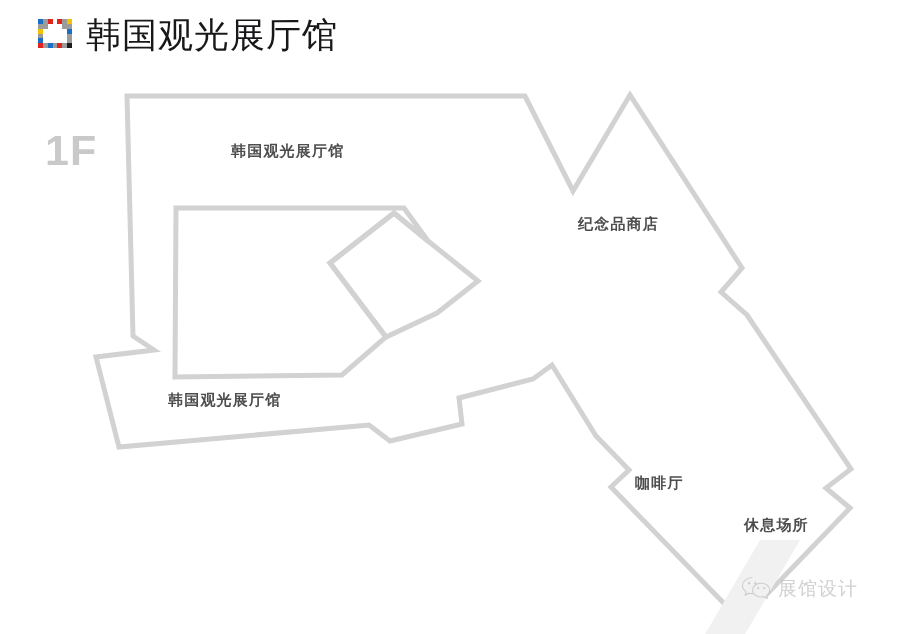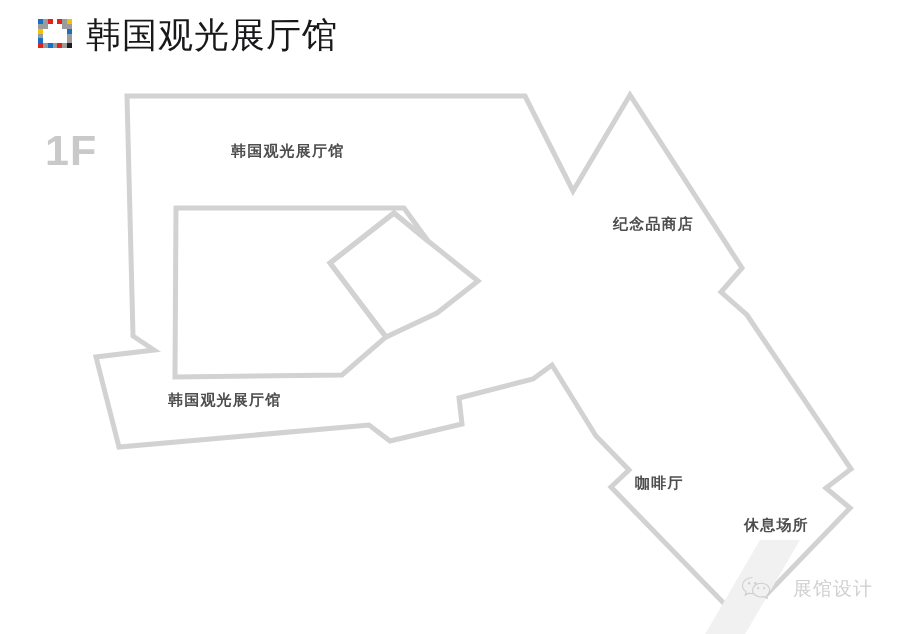--- a/index.html
+++ b/index.html
@@ -78,32 +78,32 @@
     font-size: 15px;
     font-weight: bold;
     color: #4d4d4d;
     white-space: nowrap;
     letter-spacing: 1.2px;
     user-select: none;
     font-family: "Liberation Sans", "DejaVu Sans", sans-serif;
   }
   #label-hall-upper { left: 231px; top: 142px; }
   #label-hall-lower { left: 168px; top: 391px; }
-  #label-souvenir   { left: 613px; top: 215px; }
+  #label-souvenir   { left: 578px; top: 215px; }
   #label-cafe       { left: 635px; top: 474px; }
   #label-rest       { left: 744px; top: 516px; }
 
   
   #watermark {
     position: absolute;
     left: 741px;
     top: 575px;
     display: flex;
     align-items: flex-end;
-    gap: 22px;
+    gap: 7px;
     opacity: 0.62;
     user-select: none;
   }
   #wechat-icon { width: 30px; height: 27px; display: block; flex: 0 0 auto; }
   #watermark-text {
     font-size: 19px;
     color: #b4b4b4;
     font-family: "Liberation Serif", "DejaVu Serif", serif;
     letter-spacing: 1px;
     white-space: nowrap;

